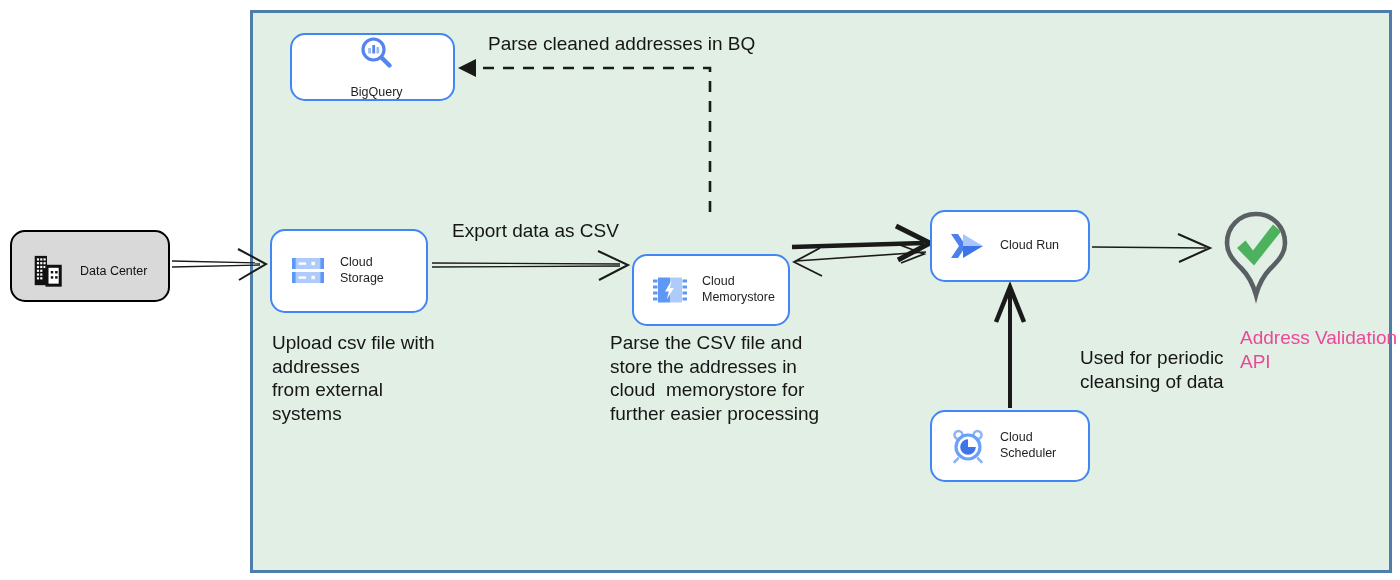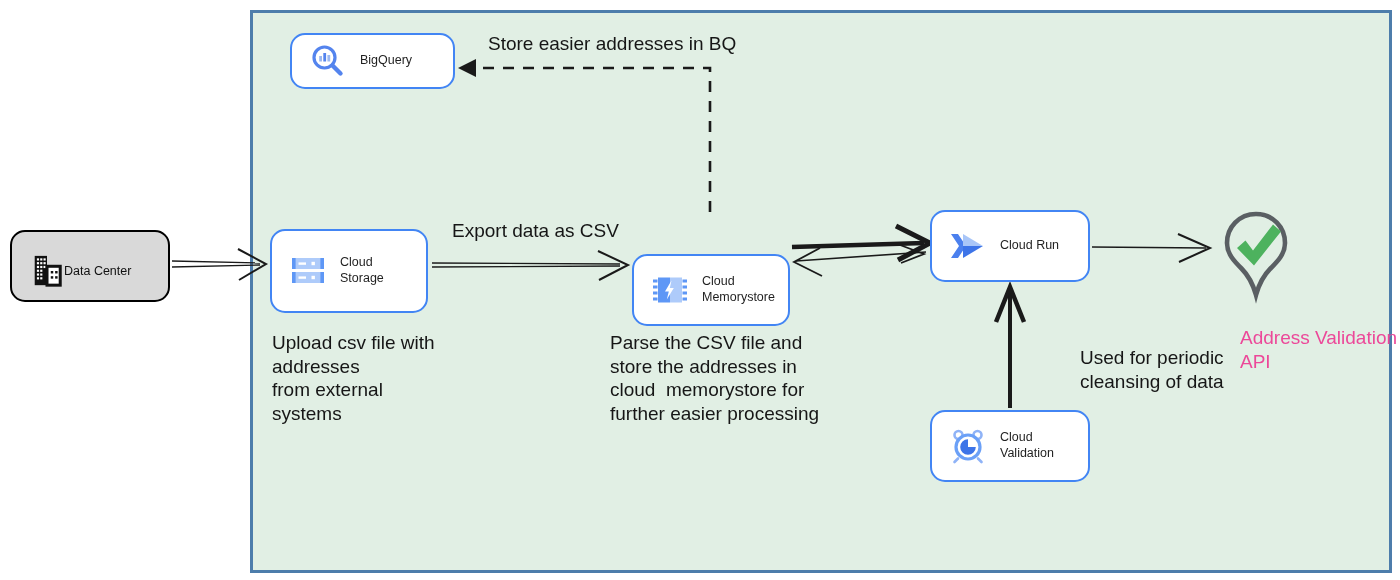--- a/index.html
+++ b/index.html
@@ -13,21 +13,21 @@
     background:#e1efe4;border:3px solid #4d7dab;z-index:1;
   }
   svg.overlay{position:absolute;left:0;top:0;width:1400px;height:580px;z-index:2;}
   .node{
     position:absolute;display:flex;align-items:center;gap:14px;
     background:#ffffff;border:2px solid #4285f4;border-radius:15px;
     padding:0 10px 0 18px;box-sizing:border-box;z-index:3;
   }
   .node .label{font-size:12.5px;color:#1f1f1f;white-space:pre-line;line-height:1.25;}
   .node-dc{
-    position:absolute;display:flex;align-items:center;gap:0;
+    position:absolute;display:flex;align-items:center;gap:16px;
     background:#d9d9d9;border:2.5px solid #000;border-radius:15px;
     padding:10px 10px 0 18px;box-sizing:border-box;z-index:3;
   }
   .node-dc .label{font-size:12.5px;color:#111;}
   .ann{position:absolute;font-size:19px;line-height:23.5px;white-space:pre-wrap;z-index:4;color:#161616;}
   .pin-wrap{position:absolute;left:1220px;top:208px;width:72px;height:114px;z-index:3;}
   .pin-label{position:absolute;left:1240px;top:326px;font-size:19px;line-height:24px;white-space:pre-line;z-index:4;color:#ec4899;}
 </style>
 </head>
 <body>
@@ -101,21 +101,21 @@
         <rect x="22" y="18" width="2.6" height="2.6"></rect>
           <rect x="26.6" y="18" width="2.6" height="2.6"></rect>
         <rect x="22" y="23.5" width="2.6" height="2.6"></rect>
           <rect x="26.6" y="23.5" width="2.6" height="2.6"></rect>
       </g>
     </svg>
   </span>
   <span class="label">Data Center</span>
 </div>
 
-<div class="node" style="left:290px;top:33px;width:165px;height:56px;">
+<div class="node" style="left:290px;top:33px;width:165px;height:68px;flex-direction:column;">
   <span style="display:flex;">
     <svg width="36" height="36" viewBox="0 0 36 36">
       <circle cx="14.5" cy="14.5" r="10.5" fill="#fff" stroke="#5484ee" stroke-width="3.2"></circle>
       <rect x="9.2" y="13" width="2.8" height="5.5" fill="#9db9f0"></rect>
       <rect x="13.3" y="10" width="2.8" height="8.5" fill="#5484ee"></rect>
       <rect x="17.4" y="12" width="2.8" height="6.5" fill="#9db9f0"></rect>
       <line x1="22.5" y1="22.5" x2="30.5" y2="30.5" stroke="#5484ee" stroke-width="4.4" stroke-linecap="round"></line>
     </svg>
   </span>
   <span class="label">BigQuery</span>
@@ -180,35 +180,35 @@
   <span style="display:flex;">
     <svg width="36" height="36" viewBox="0 0 36 36">
       <circle cx="8.5" cy="7" r="4" fill="none" stroke="#8fb3f7" stroke-width="2.6"></circle>
       <circle cx="27.5" cy="7" r="4" fill="none" stroke="#8fb3f7" stroke-width="2.6"></circle>
       <line x1="8" y1="30.5" x2="4.5" y2="34" stroke="#8fb3f7" stroke-width="2.6" stroke-linecap="round"></line>
       <line x1="28" y1="30.5" x2="31.5" y2="34" stroke="#8fb3f7" stroke-width="2.6" stroke-linecap="round"></line>
       <circle cx="18" cy="19" r="12" fill="#fff" stroke="#6ba0f7" stroke-width="3.2"></circle>
       <path d="M18 19 L18 11.2 A7.8 7.8 0 1 0 25.8 19 Z" fill="#3d74e8"></path>
     </svg>
   </span>
-  <span class="label">Cloud Validation</span>
+  <span class="label">Cloud Scheduler</span>
 </div>
 
 <div class="pin-wrap">
   <span style="display:flex;">
     <svg width="72" height="114" viewBox="0 0 72 114">
       <path d="M36 6 C19 6 7 19.5 7 35 C7 46 14.5 53.5 21.5 60.5 C28.5 67.5 33 76 36 87 C39 76 43.5 67.5 50.5 60.5 C57.5 53.5 65 46 65 35 C65 19.5 53 6 36 6 Z" fill="none" stroke="#5a5f63" stroke-width="4.6"></path>
       <polygon points="17,40 25.5,32.5 33,42.5 53,16.5 61,23.5 34,57.5" fill="#4db25e"></polygon>
     </svg>
   </span>
 </div>
 <div class="pin-label">Address Validation
 API</div>
 
-<div class="ann" style="left:488px;top:32px;">Store easier addresses in BQ</div>
+<div class="ann" style="left:488px;top:32px;">Parse cleaned addresses in BQ</div>
 <div class="ann" style="left:452px;top:219px;">Export data as CSV</div>
 <div class="ann" style="left:272px;top:331px;">Upload csv file with
 addresses
 from external
 systems</div>
 <div class="ann" style="left:610px;top:331px;">Parse the CSV file and
 store the addresses in
 cloud  memorystore for
 further easier processing</div>
 <div class="ann" style="left:1032px;top:346px;margin-left:48px;">Used for periodic

